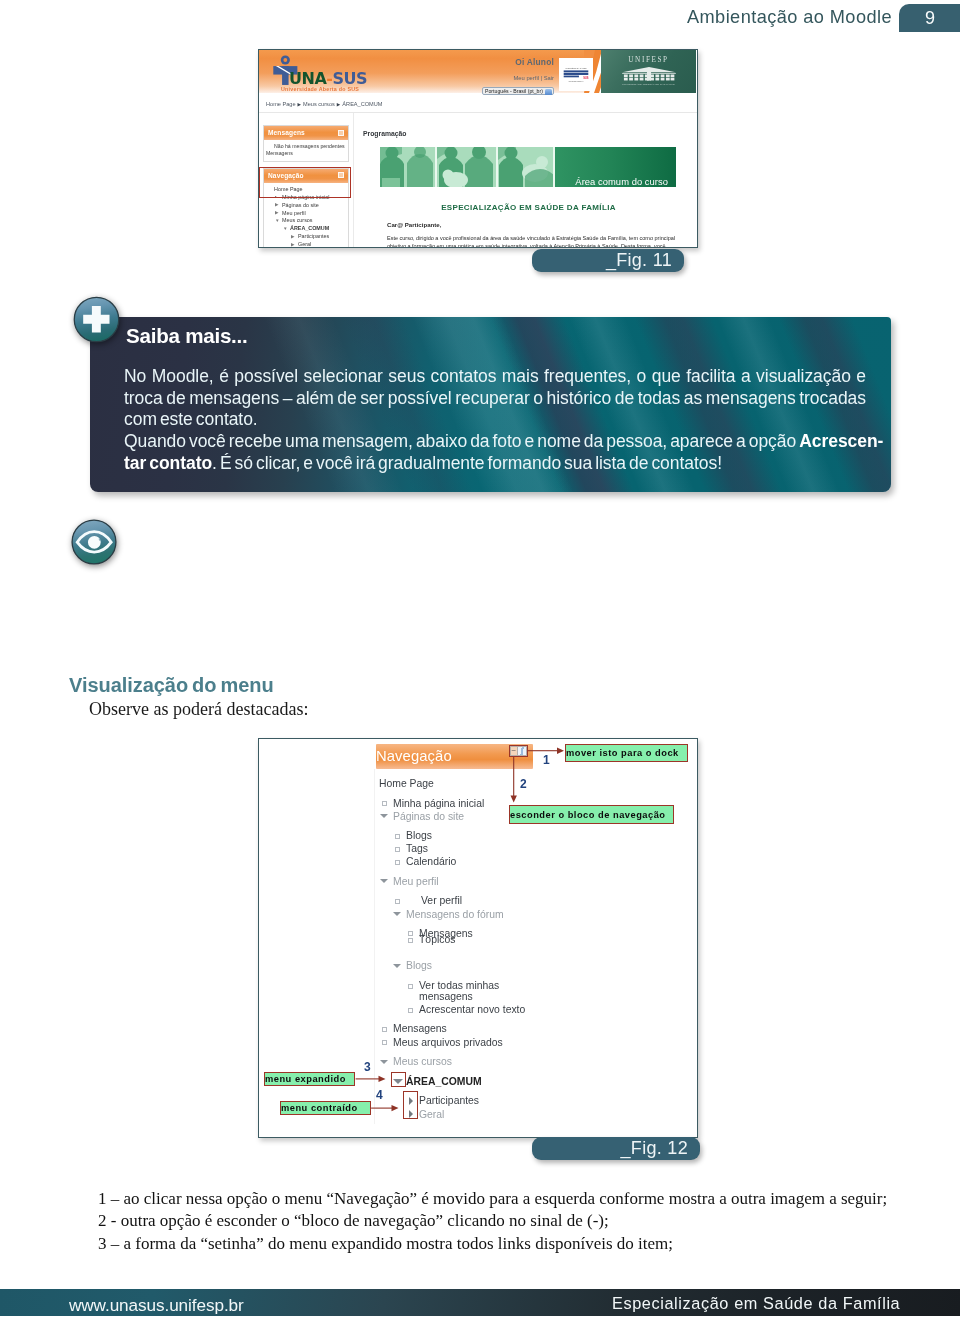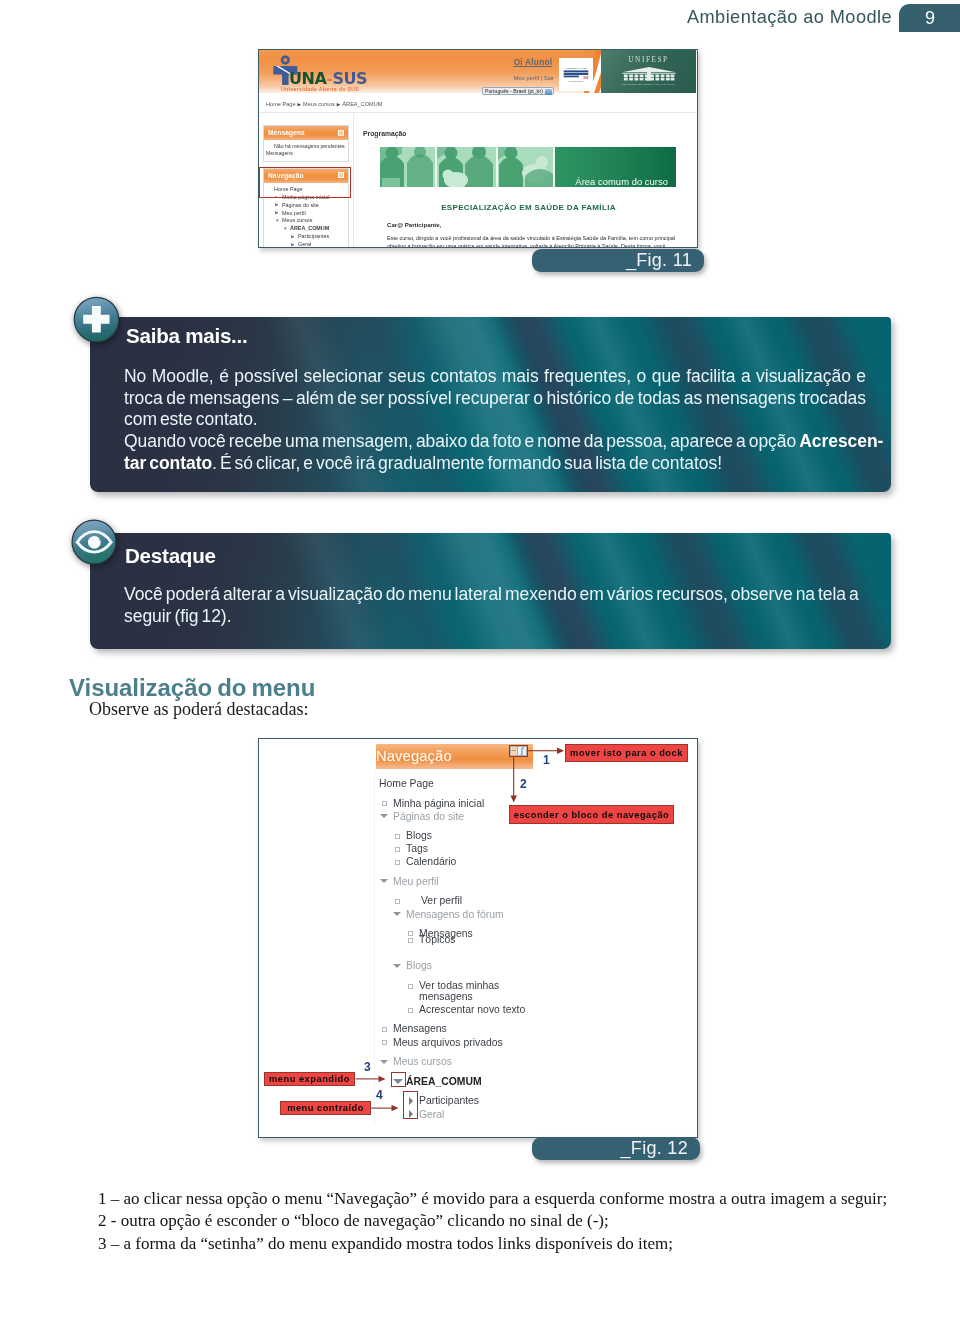--- a/index.html
+++ b/index.html
@@ -55,21 +55,21 @@
     linear-gradient(68deg, rgba(0,0,0,0) 45%, rgba(190,228,238,0.14) 49%, rgba(190,228,238,0.16) 52%, rgba(0,0,0,0) 55.5%),
     linear-gradient(68deg, rgba(0,0,0,0) 54%, rgba(56,46,76,0.55) 57%, rgba(62,52,82,0.60) 59%, rgba(0,0,0,0) 62.5%),
     linear-gradient(68deg, rgba(0,0,0,0) 63%, rgba(175,218,230,0.13) 66%, rgba(0,0,0,0) 69.5%),
     linear-gradient(68deg, rgba(0,0,0,0) 70.5%, rgba(56,46,74,0.42) 74%, rgba(60,50,78,0.46) 76%, rgba(0,0,0,0) 79.5%),
     linear-gradient(68deg, rgba(0,0,0,0) 80%, rgba(175,218,230,0.12) 83%, rgba(0,0,0,0) 86%),
     linear-gradient(68deg, rgba(0,0,0,0) 87%, rgba(54,46,72,0.42) 90%, rgba(58,48,76,0.46) 92%, rgba(0,0,0,0) 95.5%),
     linear-gradient(68deg, rgba(0,0,0,0) 28%, rgba(175,218,230,0.08) 32%, rgba(0,0,0,0) 36%),
     linear-gradient(68deg, rgba(0,0,0,0) 37%, rgba(56,46,74,0.18) 40.5%, rgba(0,0,0,0) 44%);}
 
   
-  #sec-title{position:absolute;left:69px;top:674px;font-size:24px;font-weight:bold;color:#4c7f8c;letter-spacing:-0.05px;word-spacing:-1.5px;}
+  #sec-title{position:absolute;left:69px;top:674px;font-size:20px;font-weight:bold;color:#4c7f8c;letter-spacing:-0.05px;word-spacing:-1.5px;}
   #sec-sub{position:absolute;left:89px;top:699px;font-size:18px;color:#1a1a1a;font-family:"Liberation Serif",serif;}
 
   
   #numlist{position:absolute;left:98px;top:1188px;width:810px;font-family:"Liberation Serif",serif;font-size:17px;color:#121212;line-height:22.3px;}
   #numlist div{white-space:nowrap;}
 
   
   .figframe{position:absolute;border:1.5px solid #3c5b62;background:#fff;box-shadow:2px 3px 5px rgba(0,0,0,0.22);overflow:hidden;}
   #fig11{left:258px;top:49px;width:438px;height:197px;}
   #fig12{left:258px;top:738px;width:438px;height:398px;}
@@ -90,59 +90,59 @@
   .f12row .ic{position:absolute;left:0;top:0;width:11px;height:13px;}
   .f12row .ic-square::before{content:"";position:absolute;left:1.5px;top:4.5px;width:3px;height:3px;border:1px solid #b6bbc1;}
   .f12row .ic-down::before{content:"";position:absolute;left:0px;top:4.5px;width:0;height:0;
       border-left:4.2px solid transparent;border-right:4.2px solid transparent;border-top:4.6px solid #8e959c;}
   .f12row .ic-right::before{content:"";position:absolute;left:2.5px;top:2.8px;width:0;height:0;
       border-top:4.2px solid transparent;border-bottom:4.2px solid transparent;border-left:4.6px solid #72797f;}
   .f12row .ic-down.ic-bold::before{left:-0.5px;top:4px;border-left-width:5px;border-right-width:5px;border-top-width:5.4px;border-top-color:#80878e;}
   .f12row.dim{color:#9aa0a6;}
   .f12row.bld{font-weight:bold;color:#222;}
 
-  .anno{position:absolute;border:1.5px solid #9c3528;background:#ef4444;font-family:"Liberation Sans",sans-serif;
+  .anno{position:absolute;border:1.5px solid #9c3528;background:#86efac;font-family:"Liberation Sans",sans-serif;
         font-weight:bold;font-size:9.3px;color:#0c0c0c;white-space:nowrap;letter-spacing:0.5px;
-        display:flex;align-items:center;justify-content:center;}
+        display:flex;align-items:center;}
   .anno.a1{left:306px;top:5px;width:123px;height:18px;}
   .anno.a2{left:250px;top:66px;width:165px;height:19px;}
   .anno.a3{left:5px;top:333px;width:91px;height:13.5px;}
   .anno.a4{left:21px;top:362px;width:91px;height:13.5px;}
   .anum{position:absolute;font-family:"Liberation Sans",sans-serif;font-weight:bold;font-size:12px;color:#22437e;}
   .anum.n1{left:284px;top:14px;}
   .anum.n2{left:261px;top:38px;}
   .anum.n3{left:105px;top:321px;}
   .anum.n4{left:117px;top:349px;}
   .arrows{position:absolute;left:0;top:0;}
   .redm{position:absolute;border:1.5px solid #9c3528;}
   .redm.r1{left:249.5px;top:6px;width:19px;height:11.5px;}
   .redm.r3{left:132px;top:332.5px;width:14.5px;height:15px;}
   .redm.r4{left:144px;top:351.5px;width:14.5px;height:28px;}
-  #fig11cap{left:532px;top:249px;width:172px;height:23px;}
+  #fig11cap{left:532px;top:249px;width:152px;height:23px;}
   #fig11cap span{top:1px;font-size:18px;}
   #fig12cap{left:532px;top:1137px;width:168px;height:23px;}
   #fig12cap span{top:1px;font-size:18px;}
 
   
   #fig11 *{box-sizing:border-box;}
   .m11-top{position:absolute;left:0;top:0;width:100%;height:45px;overflow:hidden;background:#fff;}
   .m11-orange{position:absolute;left:0;top:0;width:332px;height:43px;
               background:linear-gradient(180deg,#f49a4d 0%,#f18f42 20%,#f39e5c 54%,#f8c9a4 84%,#fdf0e8 100%);}
   .m11-wave{position:absolute;left:325px;top:0;width:44px;height:43px;line-height:0;}
   .m11-unifesp{position:absolute;left:342px;top:0px;width:95px;height:43px;text-align:center;color:#fff;
                background:linear-gradient(125deg,#4d7f6e 0%,#3c6f5f 30%,#2f6354 60%,#2a5c4e 100%);}
   .uf-name{font-size:7.2px;letter-spacing:1.6px;line-height:9px;margin-top:6px;font-family:"Liberation Serif",serif;opacity:.78;}
   .uf-bld{display:block;margin:0.5px auto 0;opacity:.88;}
   .uf-sub{font-size:2.4px;letter-spacing:0.15px;opacity:.62;margin-top:0.5px;}
   .m11-logo{position:absolute;left:9px;top:3px;width:180px;height:42px;}
   .m11-logo svg{position:absolute;left:4px;top:2px;}
   .una-word{position:absolute;left:21px;top:16px;font-size:16px;font-weight:bold;letter-spacing:-0.5px;font-family:"DejaVu Sans",sans-serif;}
   .una1{color:#14532d;} .una2{color:#ef7c2c;} .una3{color:#3f5c96;}
   .una-sub{position:absolute;left:13px;top:33px;font-size:5.3px;color:#e8763a;letter-spacing:0.25px;font-weight:bold;}
-  .m11-greet{position:absolute;left:253px;top:7px;width:42px;text-align:center;font-size:8.4px;font-weight:bold;color:#5d6873;letter-spacing:0.2px;text-decoration:underline;}
+  .m11-greet{position:absolute;left:253px;top:7px;width:42px;text-align:right;font-size:8.4px;font-weight:bold;color:#5d6873;letter-spacing:0.2px;}
   .m11-links{position:absolute;left:251px;top:25px;width:44px;text-align:right;font-size:5.8px;color:#5a6470;}
   .m11-lang{position:absolute;left:223px;top:37px;height:8px;background:#eeeeee;border:0.8px solid #97a9bb;border-radius:2px;padding:0 10px 0 2px;font-size:5.2px;color:#222;line-height:7.6px;white-space:nowrap;}
   .m11-lang .spin{position:absolute;right:0.8px;top:0.6px;width:7px;height:7.4px;
       background:linear-gradient(180deg,#9dc2ec,#4a7fc8);border-radius:1.5px;}
   .m11-minilogo{position:absolute;left:300px;top:8px;width:34px;height:33px;line-height:0;background:#fff;z-index:4;}
   .m11-crumb{position:absolute;left:0;top:47px;width:100%;height:15px;background:#fff;
              font-size:5.6px;color:#4e5763;padding:4px 0 0 7px;}
   .m11-crumb .sep{color:#3b4450;font-size:4.6px;margin:0 2px;position:relative;top:-0.3px;}
   .m11-body{position:absolute;left:0;top:62px;width:100%;bottom:0;background:#fff;border-top:1px solid #e7e7e7;}
   .m11-side{position:absolute;left:4px;top:12px;width:86px;bottom:0;}
@@ -361,29 +361,20 @@
           <stop offset="0.55" stop-color="#3f7b90"></stop>
             <stop offset="0.82" stop-color="#2a6b74"></stop>
           <stop offset="1" stop-color="#1d6a67"></stop>
         </linearGradient>
       </defs>
       <circle cx="24" cy="24" r="22.7" fill="url(#gPlus)" stroke="#2a3e46" stroke-width="1.3"></circle>
       <path d="M19.3 10.3h9.1v8.9h8.9v9.1h-8.9v8.9h-9.1v-8.9h-8.9v-9.1h8.9z" fill="#f6fbfc"></path>
     </svg>
   </div>
 
-  <div class="callout" id="destaque">
-    <div class="bg base"></div>
-    <div class="bg streaks"></div>
-    <div class="ttl">Destaque</div>
-    <div class="bdy">
-      <div>Você poderá alterar a visualização do menu lateral mexendo em vários recursos, observe na tela a</div>
-      <div>seguir (fig 12).</div>
-    </div>
-  </div>
   <div class="medal" id="eye-medal">
     <svg viewBox="0 0 46 46" width="46" height="46">
       <defs>
         <linearGradient id="gEye" x1="0.12" y1="0" x2="0.3" y2="1">
           <stop offset="0" stop-color="#82a9c0"></stop>
             <stop offset="0.28" stop-color="#6796af"></stop>
           <stop offset="0.58" stop-color="#3f7b8c"></stop>
             <stop offset="0.84" stop-color="#2b7270"></stop>
           <stop offset="1" stop-color="#22756a"></stop>
         </linearGradient>
@@ -470,14 +461,18 @@
   <div class="figcap" id="fig12cap">
       <span>_Fig. 12</span>
     </div>
 
   <div id="numlist">
     <div>1 – ao clicar nessa opção o menu “Navegação” é movido para a esquerda conforme mostra a outra imagem a seguir;</div>
     <div>2 -  outra opção é esconder o “bloco de navegação” clicando no sinal de (-);</div>
     <div>3 –  a forma da “setinha” do menu expandido mostra todos links disponíveis do item;</div>
   </div>
 
+  <div id="ftr">
+    <div id="ftr-site">www.unasus.unifesp.br</div>
+    <div id="ftr-course">Especialização em Saúde da Família</div>
+  </div>
 
 </div>
 
 </body></html>

